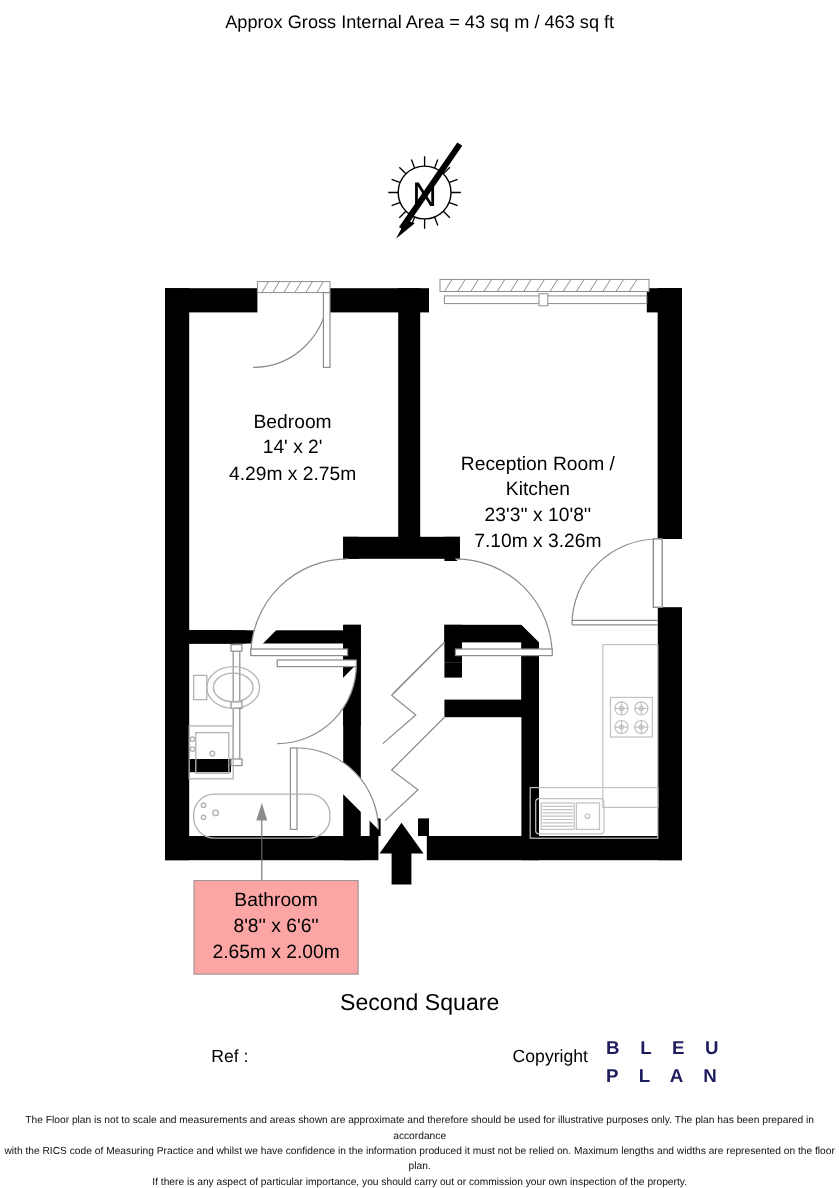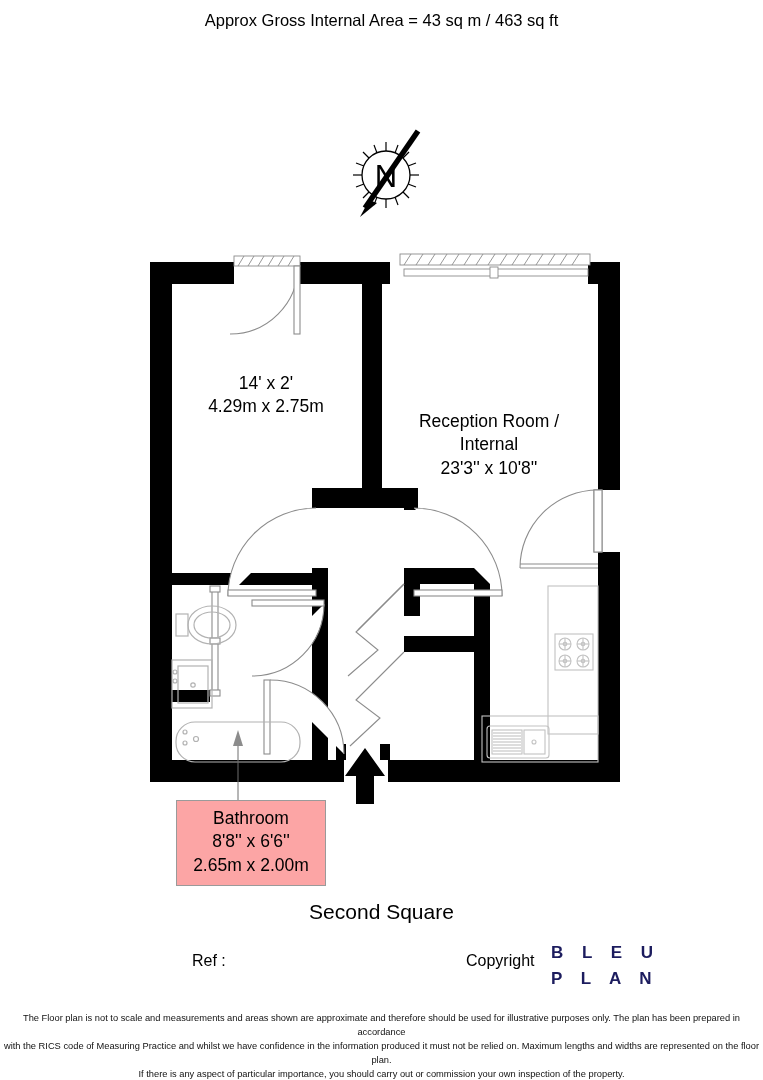--- a/index.html
+++ b/index.html
@@ -392,28 +392,30 @@
     <line x1="238" y1="504" x2="238" y2="562"></line>
     <polygon points="238,492 233,508 243,508" fill="#8c8c8c" stroke="none"></polygon>
   </g>
 
   <g fill="#000000">
     <polygon points="365,510 385,538 374,538 374,566 356,566 356,538 345,538"></polygon>
   </g>
 </svg>
 
 <div class="room-label" id="label-bedroom">
+  <span class="rl-name">Bedroom</span>
   <span class="rl-imp">14' x 2'</span>
   <span class="rl-met">4.29m x 2.75m</span>
 </div>
 
 <div class="room-label" id="label-reception">
   <span class="rl-name">Reception Room /</span>
-  <span class="rl-name">Internal</span>
+  <span class="rl-name">Kitchen</span>
   <span class="rl-imp">23'3'' x 10'8''</span>
+  <span class="rl-met">7.10m x 3.26m</span>
 </div>
 
 <div class="room-label" id="label-bathroom">
   <span class="rl-name">Bathroom</span>
   <span class="rl-imp">8'8'' x 6'6''</span>
   <span class="rl-met">2.65m x 2.00m</span>
 </div>
 
 <div class="floor-name">Second Square</div>
 

